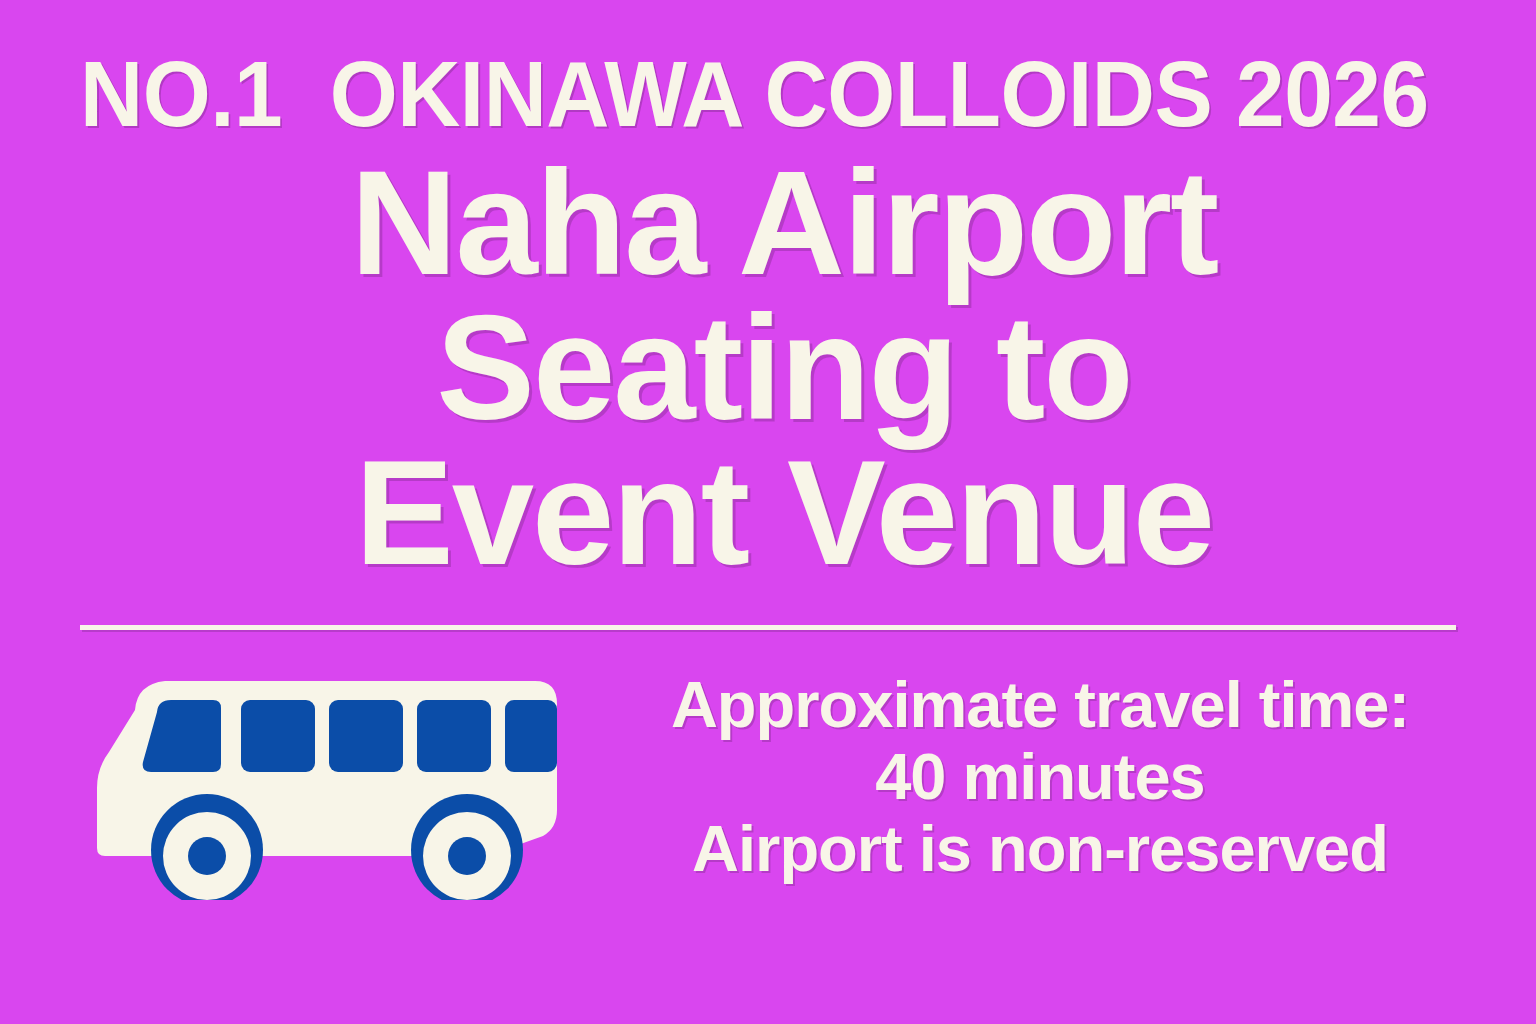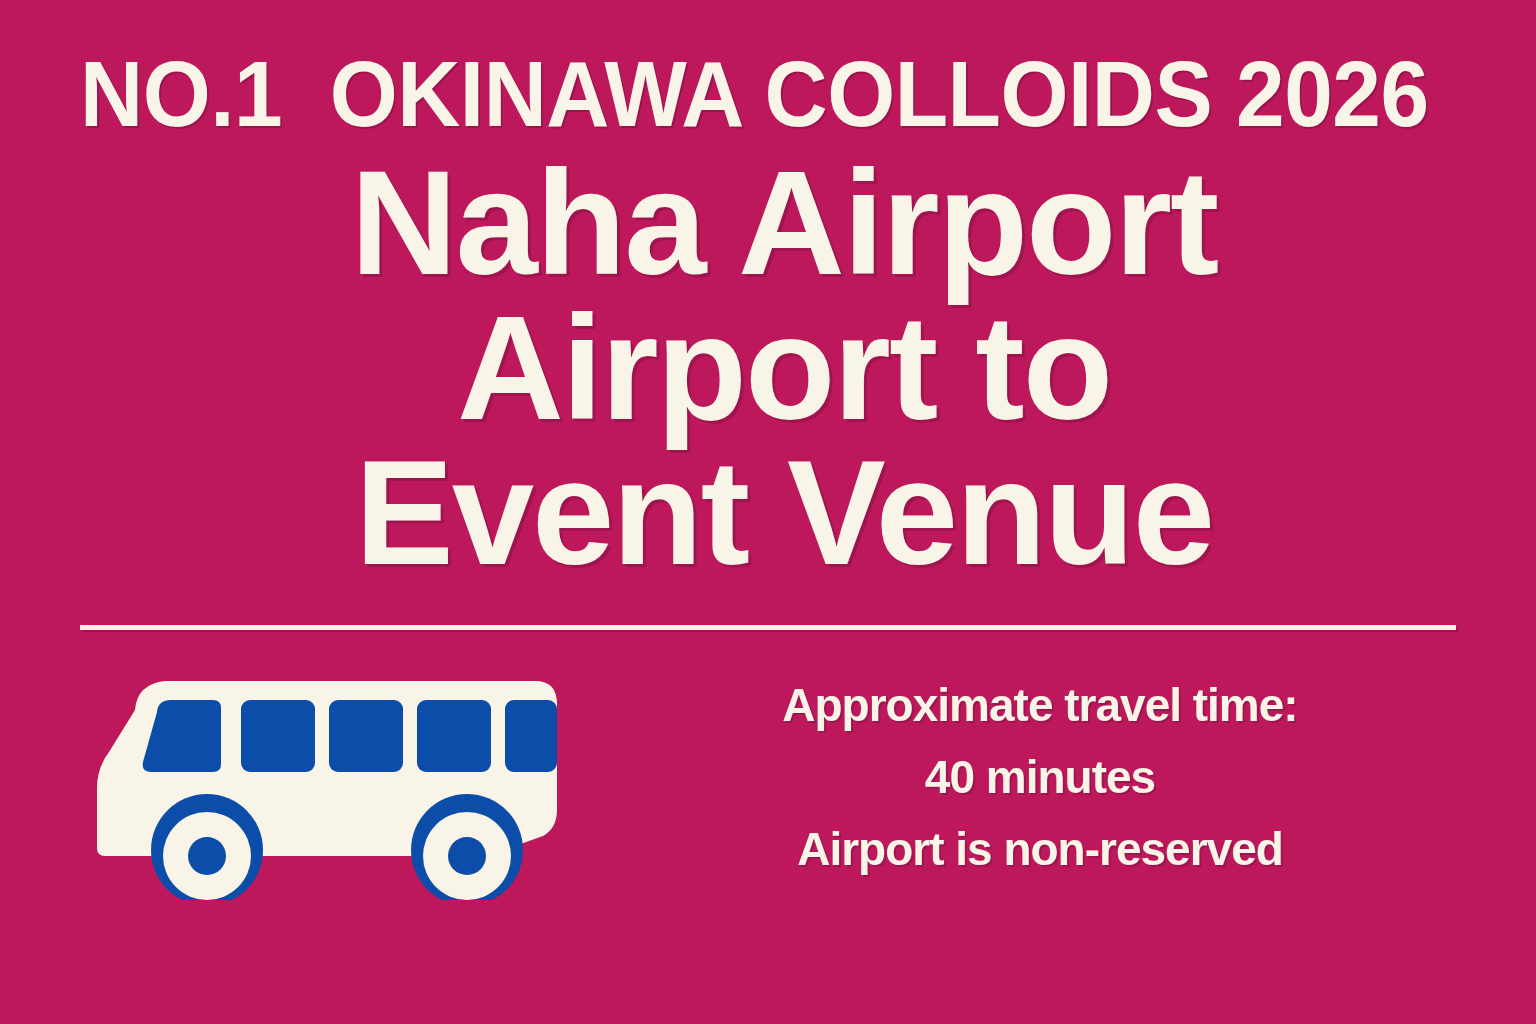--- a/index.html
+++ b/index.html
@@ -13,21 +13,21 @@
 
   body {
     font-family: "Liberation Sans", sans-serif;
     background: #0B4DA8;
   }
 
   #sign {
     position: relative;
     width: 1536px;
     height: 1024px;
-    background: #be185d;
+    background: #d946ef;
   }
 
   
   .eyebrow {
     position: absolute;
     left: 80px;
     top: 48px;
     width: 1376px;
     height: 92px;
     color: #F8F5E8;
@@ -96,38 +96,38 @@
     position: absolute;
     left: 600px;
     top: 14px;
     width: 880px;
     text-align: center;
   }
 
   .info-line {
     display: block;
     color: #F8F5E8;
-    font-size: 46px;
+    font-size: 65px;
     line-height: 72px;
     font-weight: 700;
     letter-spacing: -1px;
     white-space: nowrap;
     text-shadow: 2px 2px 0 rgba(0,0,0,0.16);
   }
 </style>
 </head>
 <body>
 
 <div id="sign">
 
   <div class="eyebrow">NO.1  OKINAWA COLLOIDS 2026</div>
 
   <div class="title-block">
     <span class="title-line">Naha Airport</span>
-    <span class="title-line">Airport to</span>
+    <span class="title-line">Seating to</span>
     <span class="title-line">Event Venue</span>
   </div>
 
   <div class="divider"></div>
 
   <div class="lower">
 
     <div class="bus-wrap">
       <svg viewBox="0 0 480 240" xmlns="http://www.w3.org/2000/svg" aria-hidden="true">
 

